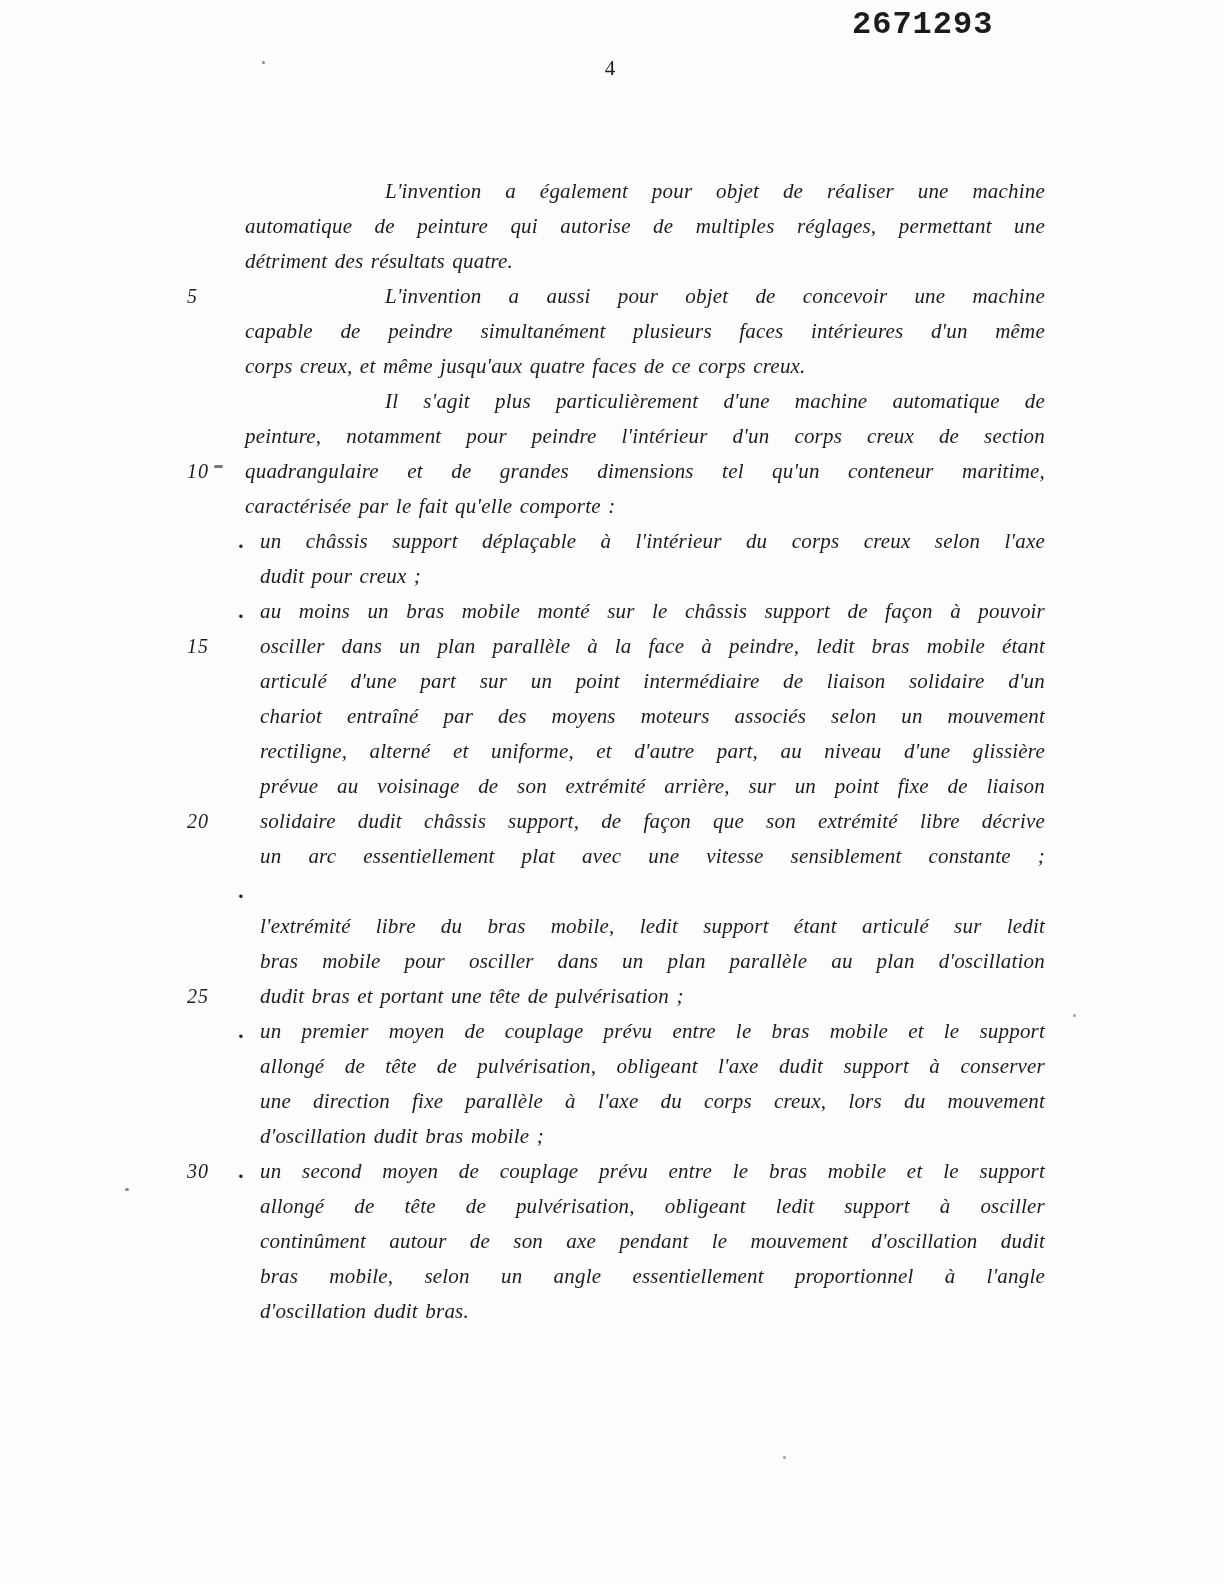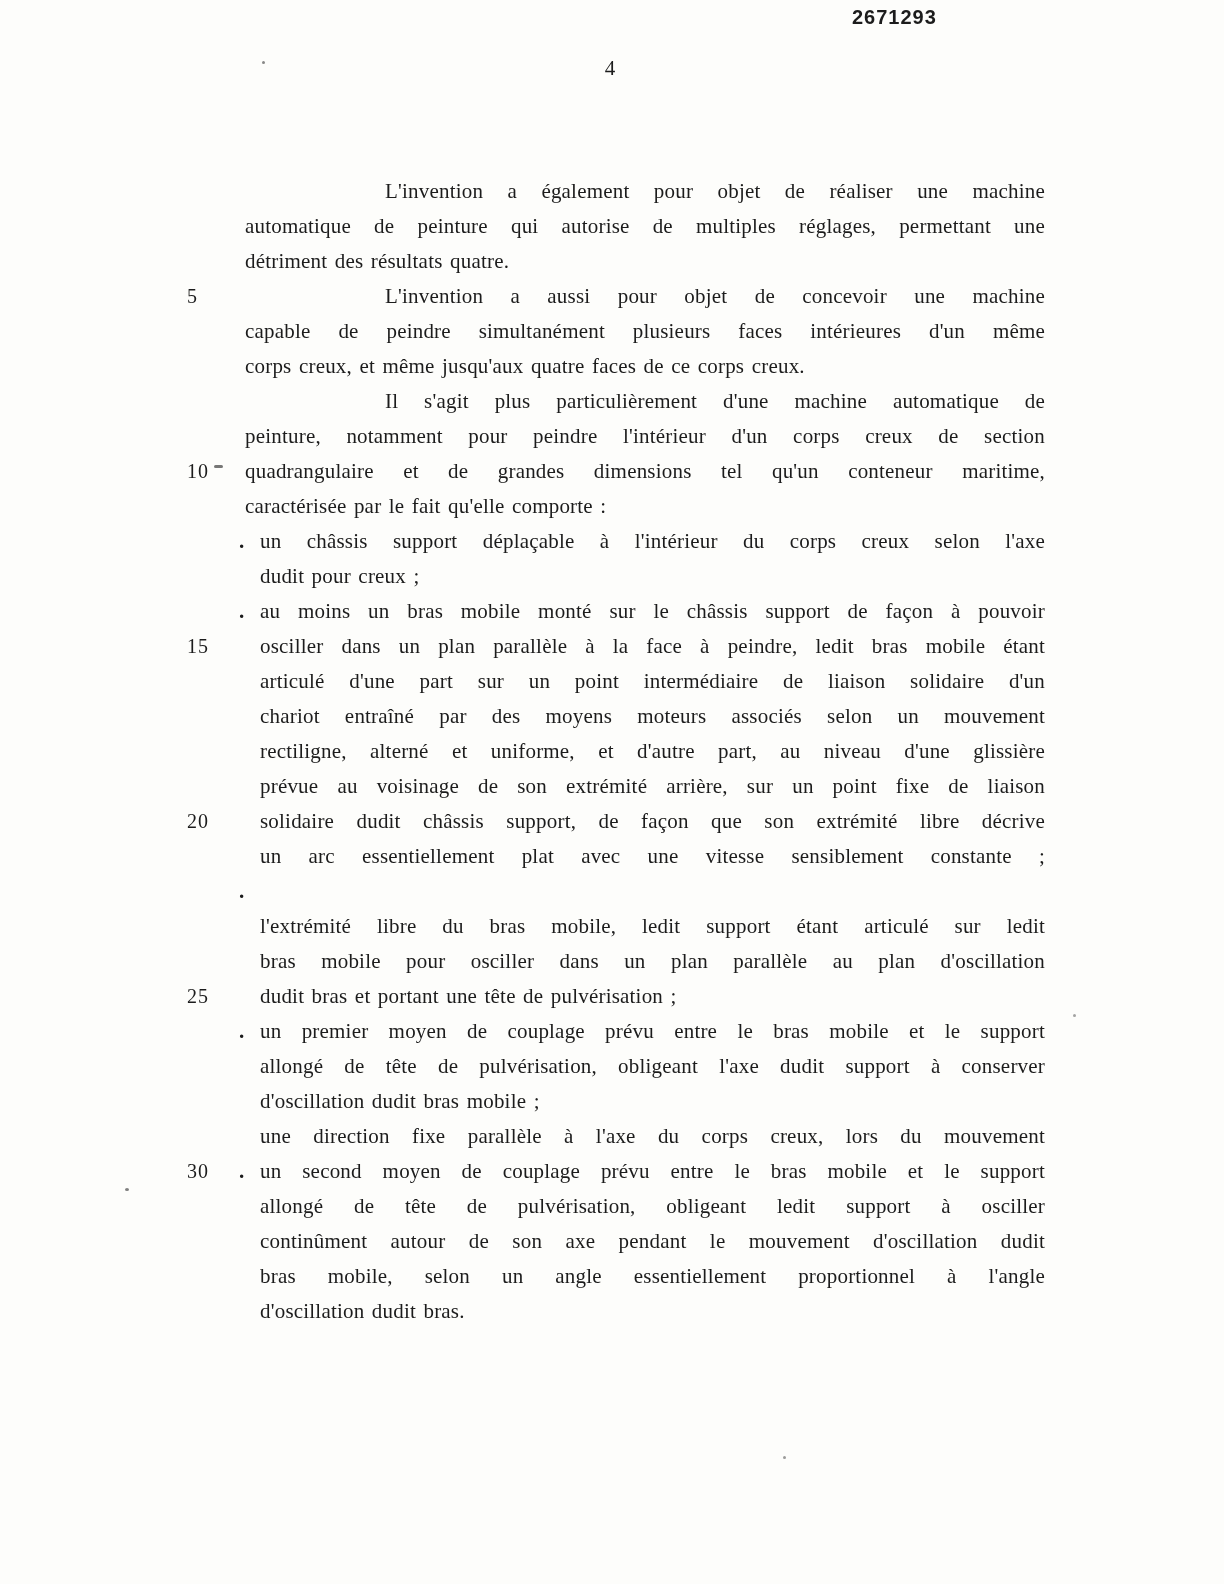--- a/index.html
+++ b/index.html
@@ -13,40 +13,41 @@
     height:1584px;
     background:var(--paper);
     color:var(--ink);
     font-family:"Liberation Serif","DejaVu Serif",serif;
     overflow:hidden;
   }
   .patent-number{
     position:absolute;
     left:852px;
     top:6px;
-    font-family:Liberation Sans, sans-serif;
+    font-family:Liberation Mono, monospace;
     font-weight:bold;
-    font-size:20px;
+    font-size:32px;
     letter-spacing:1px;
     color:var(--ink);
   }
   .page-number{
     position:absolute;
     left:596px;
     top:56px;
     width:28px;
     text-align:center;
     font-size:21px;
     color:var(--ink);
   }
   .doc-body{
     position:absolute;
     left:245px;
     top:174px;
     width:800px;
+    font-style:italic;
   }
   .line{
     position:relative;
     height:35px;
     line-height:35px;
     font-size:21px;
     letter-spacing:0.2px;
     white-space:normal;
   }
   .line.justify{
@@ -124,22 +125,22 @@
       <div class="line bullet-cont justify"><span>rectiligne, alterné et uniforme, et d'autre part, au niveau d'une glissière</span></div>
       <div class="line bullet-cont justify"><span>prévue au voisinage de son extrémité arrière, sur un point fixe de liaison</span></div>
       <div class="line bullet-cont justify"><span class="line-num">20</span><span>solidaire dudit châssis support, de façon que son extrémité libre décrive</span></div>
       <div class="line bullet-cont justify"><span>un arc essentiellement plat avec une vitesse sensiblement constante ;</span></div>
       <div class="line bullet justify"><span class="bullet-dot">.</span></div>
       <div class="line bullet-cont justify"><span>l'extrémité libre du bras mobile, ledit support étant articulé sur ledit</span></div>
       <div class="line bullet-cont justify"><span>bras mobile pour osciller dans un plan parallèle au plan d'oscillation</span></div>
       <div class="line bullet-cont left"><span class="line-num">25</span><span>dudit bras et portant une tête de pulvérisation ;</span></div>
       <div class="line bullet justify"><span class="bullet-dot">.</span><span>un premier moyen de couplage prévu entre le bras mobile et le support</span></div>
       <div class="line bullet-cont justify"><span>allongé de tête de pulvérisation, obligeant l'axe dudit support à conserver</span></div>
+      <div class="line bullet-cont justify"><span>une direction fixe parallèle à l'axe du corps creux, lors du mouvement</span></div>
       <div class="line bullet-cont left"><span>d'oscillation dudit bras mobile ;</span></div>
-      <div class="line bullet-cont justify"><span>une direction fixe parallèle à l'axe du corps creux, lors du mouvement</span></div>
       <div class="line bullet justify"><span class="line-num">30</span><span class="bullet-dot">.</span><span>un second moyen de couplage prévu entre le bras mobile et le support</span></div>
       <div class="line bullet-cont justify"><span>allongé de tête de pulvérisation, obligeant ledit support à osciller</span></div>
       <div class="line bullet-cont justify"><span>continûment autour de son axe pendant le mouvement d'oscillation dudit</span></div>
       <div class="line bullet-cont justify"><span>bras mobile, selon un angle essentiellement proportionnel à l'angle</span></div>
       <div class="line bullet-cont left"><span>d'oscillation dudit bras.</span></div>
     </div>
 
 </div>
 
 </body></html>

